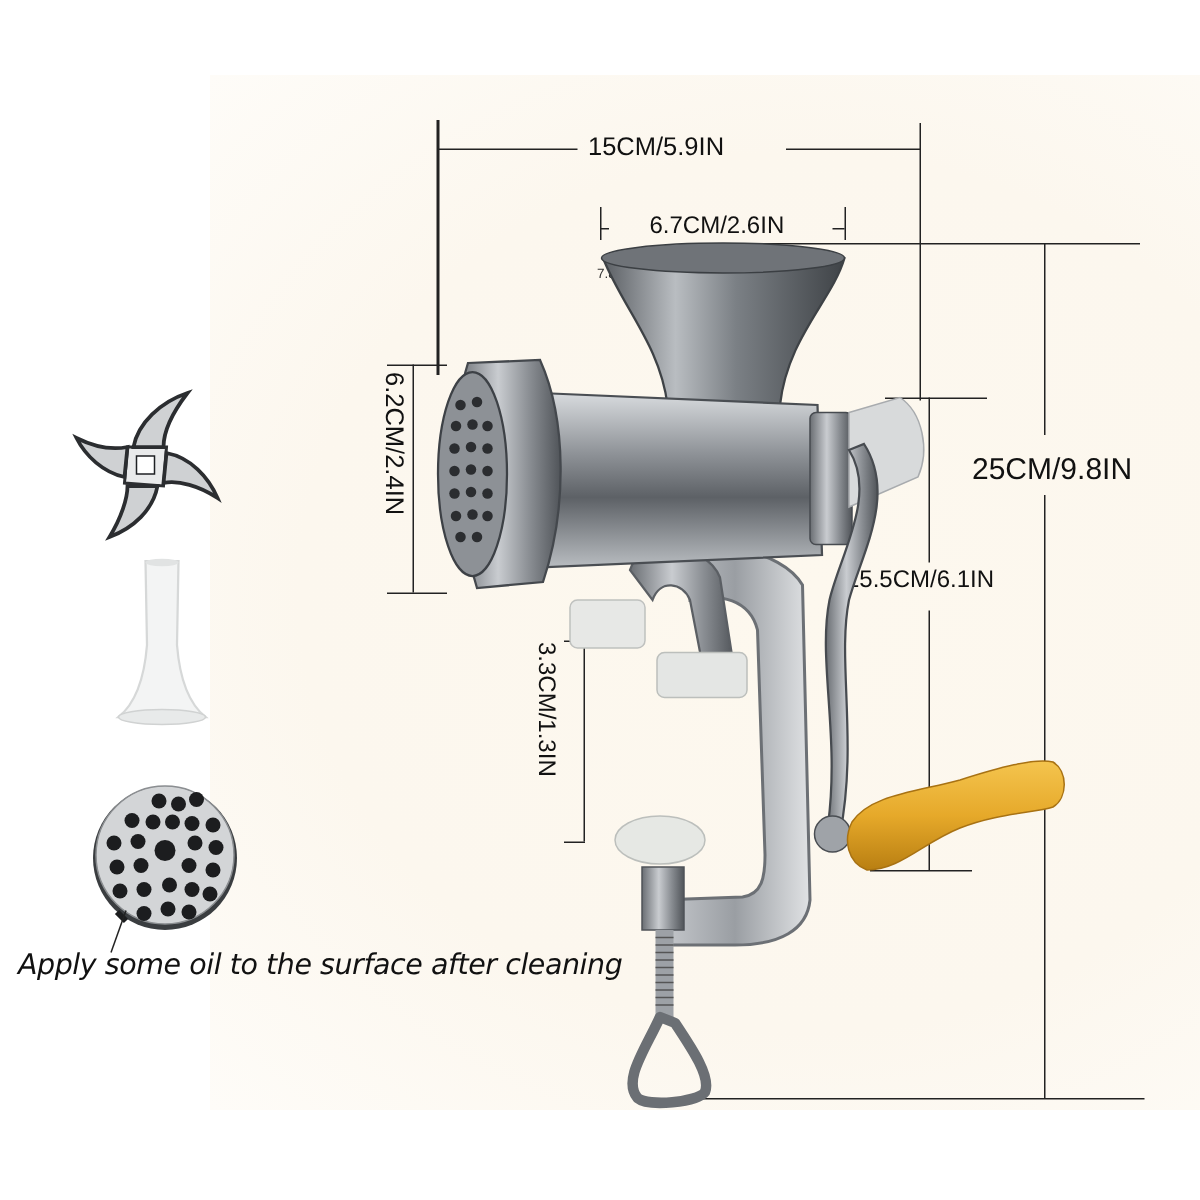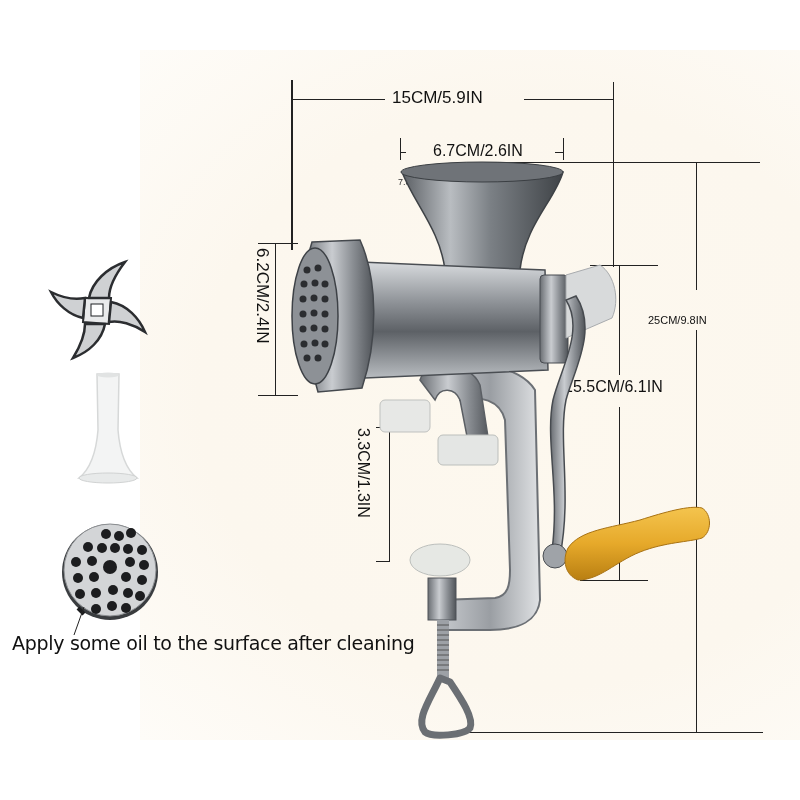--- a/index.html
+++ b/index.html
@@ -16,21 +16,21 @@
     position: absolute; color: #111; font-size: 17px; letter-spacing: 0px;
     white-space: nowrap; line-height: 1;
   }
   .dim-label.vert {
     transform-origin: left top;
     transform: rotate(90deg);
   }
   .line { position: absolute; background: #222; }
   .caption {
     position: absolute; left: 12px; top: 630px; font-size: 19px; color: #111;
-    font-family: "DejaVu Sans", sans-serif; line-height: 27px; letter-spacing: -0.3px;
+    font-family: "DejaVu Sans", sans-serif; line-height: 27px; letter-spacing: -0.3px; font-style: italic;
   }
   svg { position: absolute; overflow: visible; }
 </style>
 </head>
 <body>
 
 <div class="panel"></div>
 
 <div class="line" style="left:291px;top:80px;width:2px;height:170px;"></div>
 <div class="line" style="left:292px;top:99px;width:93px;height:1px;"></div>
@@ -47,21 +47,21 @@
 
 <div class="dim-label" style="left:398px;top:178px;font-size:9px;color:#333;">7.8CM/3.1IN</div>
 
 <div class="line" style="left:258px;top:243px;width:40px;height:1px;"></div>
 <div class="line" style="left:275px;top:243px;width:1px;height:152px;"></div>
 <div class="line" style="left:258px;top:395px;width:40px;height:1px;"></div>
 <div class="dim-label vert" style="left:271px;top:248px;font-size:17px;">6.2CM/2.4IN</div>
 
 <div class="line" style="left:696px;top:162px;width:1px;height:128px;"></div>
 <div class="line" style="left:696px;top:330px;width:1px;height:402px;"></div>
-<div class="dim-label" style="left:648px;top:315px;font-size:11px;text-align:right;">25CM/9.8IN</div>
+<div class="dim-label" style="left:648px;top:303px;font-size:20px;text-align:right;">25CM/9.8IN</div>
 <div class="line" style="left:465px;top:732px;width:298px;height:1px;"></div>
 
 <div class="line" style="left:590px;top:265px;width:68px;height:1px;"></div>
 <div class="line" style="left:619px;top:265px;width:1px;height:110px;"></div>
 <div class="line" style="left:619px;top:407px;width:1px;height:173px;"></div>
 <div class="line" style="left:580px;top:580px;width:68px;height:1px;"></div>
 <div class="dim-label" style="left:564px;top:379px;font-size:16px;">15.5CM/6.1IN</div>
 
 <div class="line" style="left:376px;top:427px;width:14px;height:1px;"></div>
 <div class="line" style="left:389px;top:427px;width:1px;height:134px;"></div>

